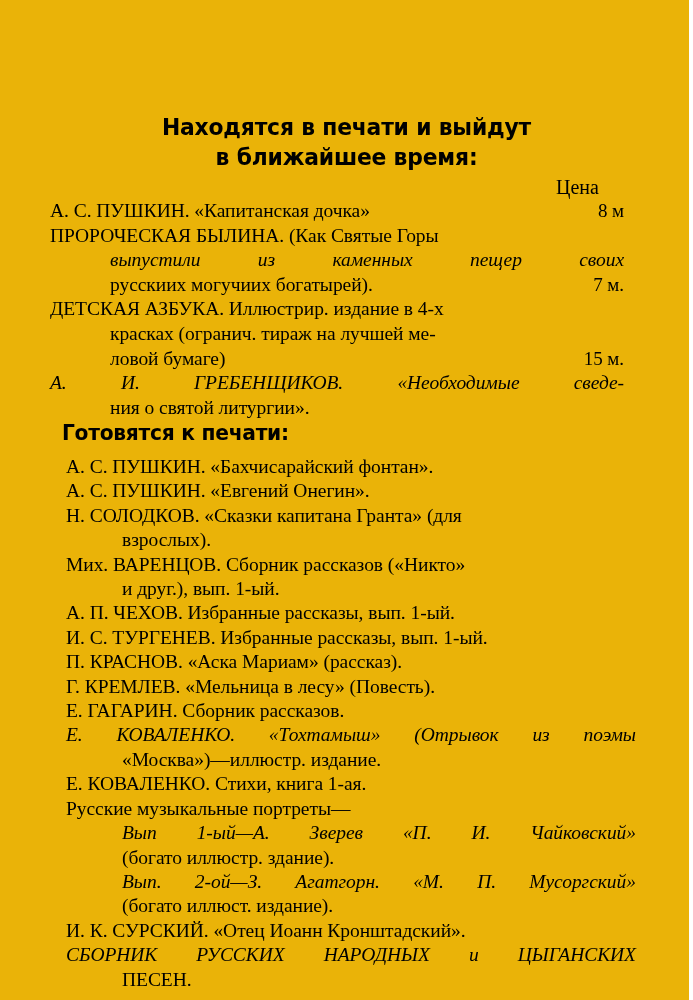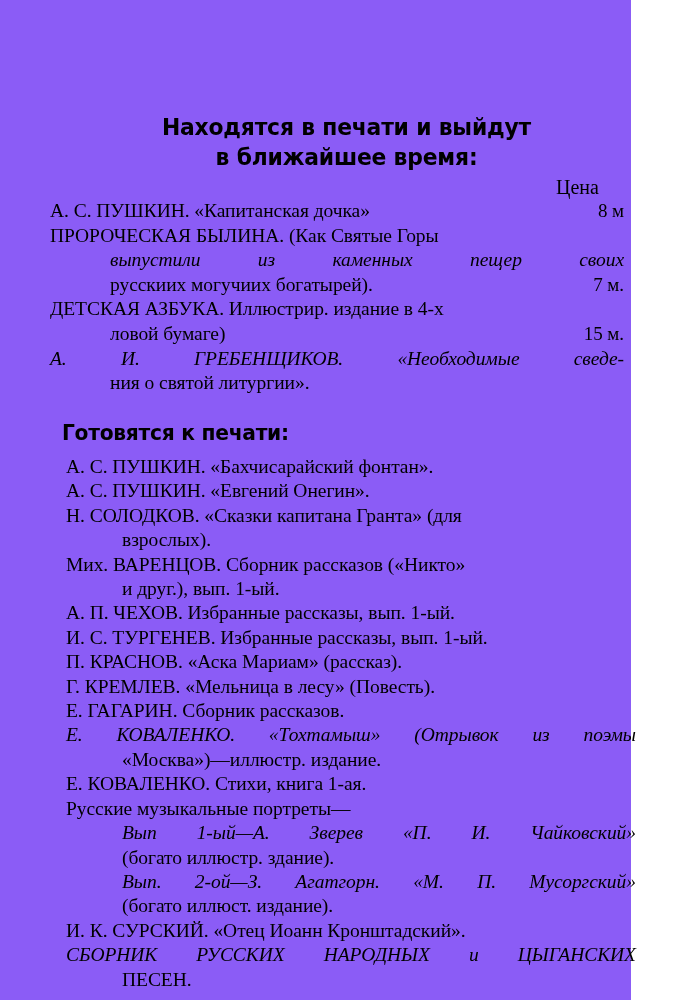--- a/index.html
+++ b/index.html
@@ -15,23 +15,23 @@
     overflow: hidden;
     font-family: "Liberation Serif", "DejaVu Serif", serif;
     color: #000000;
     -webkit-font-smoothing: none;
   }
 
   .page {
     position: absolute;
     left: 0;
     top: 0;
-    width: 631px;
+    width: 689px;
     height: 1000px;
-    background: #8b5cf6;
+    background: #eab308;
   }
 
   
   .heading-block {
     position: absolute;
     left: 0;
     width: 693px;
     text-align: center;
   }
   .heading-line {
@@ -155,20 +155,21 @@
             <span>из</span>
             <span>каменных</span>
             <span>пещер</span>
             <span>своих</span>
           </span>
         </div>
         <div class="ln ind"><span>русскиих могучиих богатырей).</span><span class="price">7 м.</span></div>
       </div>
       <div class="entry">
         <div class="ln"><span>ДЕТСКАЯ АЗБУКА. Иллюстрир. издание в 4-х</span></div>
+        <div class="ln ind"><span>красках (огранич. тираж на лучшей ме-</span></div>
         <div class="ln ind"><span>ловой бумаге)</span><span class="price">15 м.</span></div>
       </div>
       <div class="entry">
         <div class="ln just">
           <span class="spread">
             <span>А.</span>
             <span>И.</span>
             <span>ГРЕБЕНЩИКОВ.</span>
             <span>«Необходимые</span>
             <span>сведе-</span>

